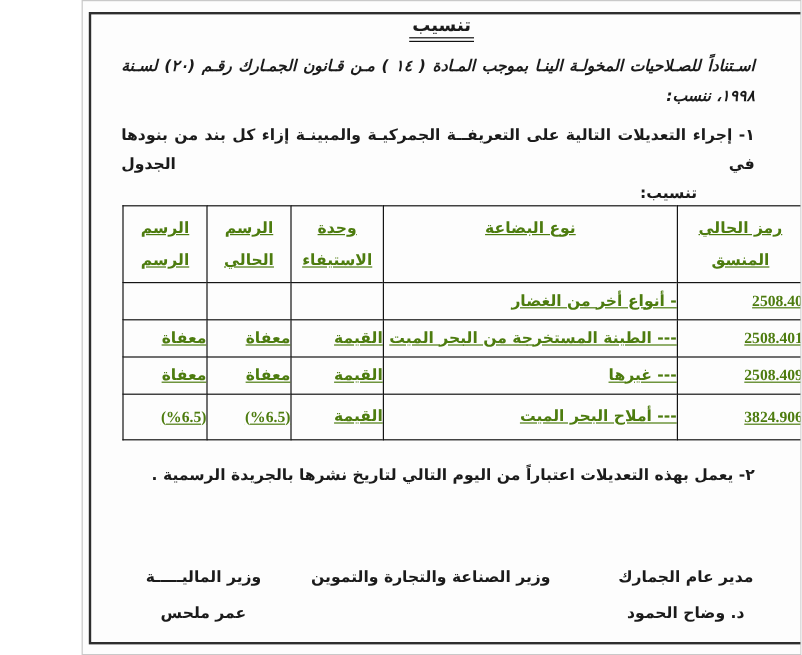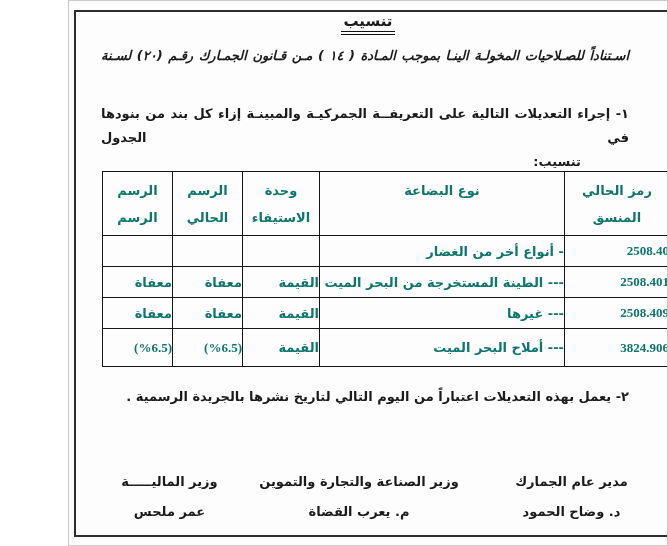--- a/index.html
+++ b/index.html
@@ -40,21 +40,21 @@
   .item1 .cont{padding-right:48px;}
   .num{letter-spacing:1px;}
   table.tbl{
     position:absolute;top:170px;left:33px;width:567px;
     border-collapse:collapse;direction:rtl;
     table-layout:fixed;
   }
   .tbl td,.tbl th{
     border:1.6px solid #151515;
     padding:0;margin:0;
-    font-weight:bold;color:#0f766e;
+    font-weight:bold;color:#4d7c0f;text-decoration:underline;
   }
   .tbl th{
     vertical-align:top;padding-top:5px;
     font-size:13px;line-height:27px;height:58px;
     text-align:center;font-weight:bold;
   }
   .tbl td{font-size:13px;}
   .r-std{height:31px;}
   .r-last{height:38px;}
   .c-code{
@@ -86,20 +86,21 @@
 
 <div class="page">
   <div class="frame"></div>
 
   <div class="doc-title-wrap">
     <span class="doc-title">تنسيب</span>
   </div>
 
   <div class="intro">
     <div class="just">اسـتناداً للصـلاحيات المخولـة الينـا بموجب المـادة ( ١٤ ) مـن قـانون الجمـارك رقـم (٢٠) لسـنة</div>
+    <div class="rightline">١٩٩٨، ننسب:</div>
   </div>
 
   <div class="item1">
     <div class="just"><span class="num">١-</span> <span>إجراء التعديلات التالية على التعريفــة الجمركيـة والمبينـة إزاء كل بند من بنودها في الجدول</span></div>
     <div class="rightline cont">تنسيب:</div>
   </div>
 
   <table class="tbl">
     <colgroup>
       <col style="width:105px">
@@ -168,19 +169,18 @@
     <span class="num">٢-</span>
     <span>يعمل بهذه التعديلات اعتباراً من اليوم التالي لتاريخ نشرها بالجريدة الرسمية .</span>
   </div>
 
   <div class="sig sig-customs">
     <div>مدير عام الجمارك</div>
     <div>د. وضاح الحمود</div>
   </div>
   <div class="sig sig-industry">
     <div>وزير الصناعة والتجارة والتموين</div>
-    <div>م. يعرب القضاة</div>
   </div>
   <div class="sig sig-finance">
     <div>وزير الماليـــــة</div>
     <div>عمر ملحس</div>
   </div>
 </div>
 
 </body></html>

